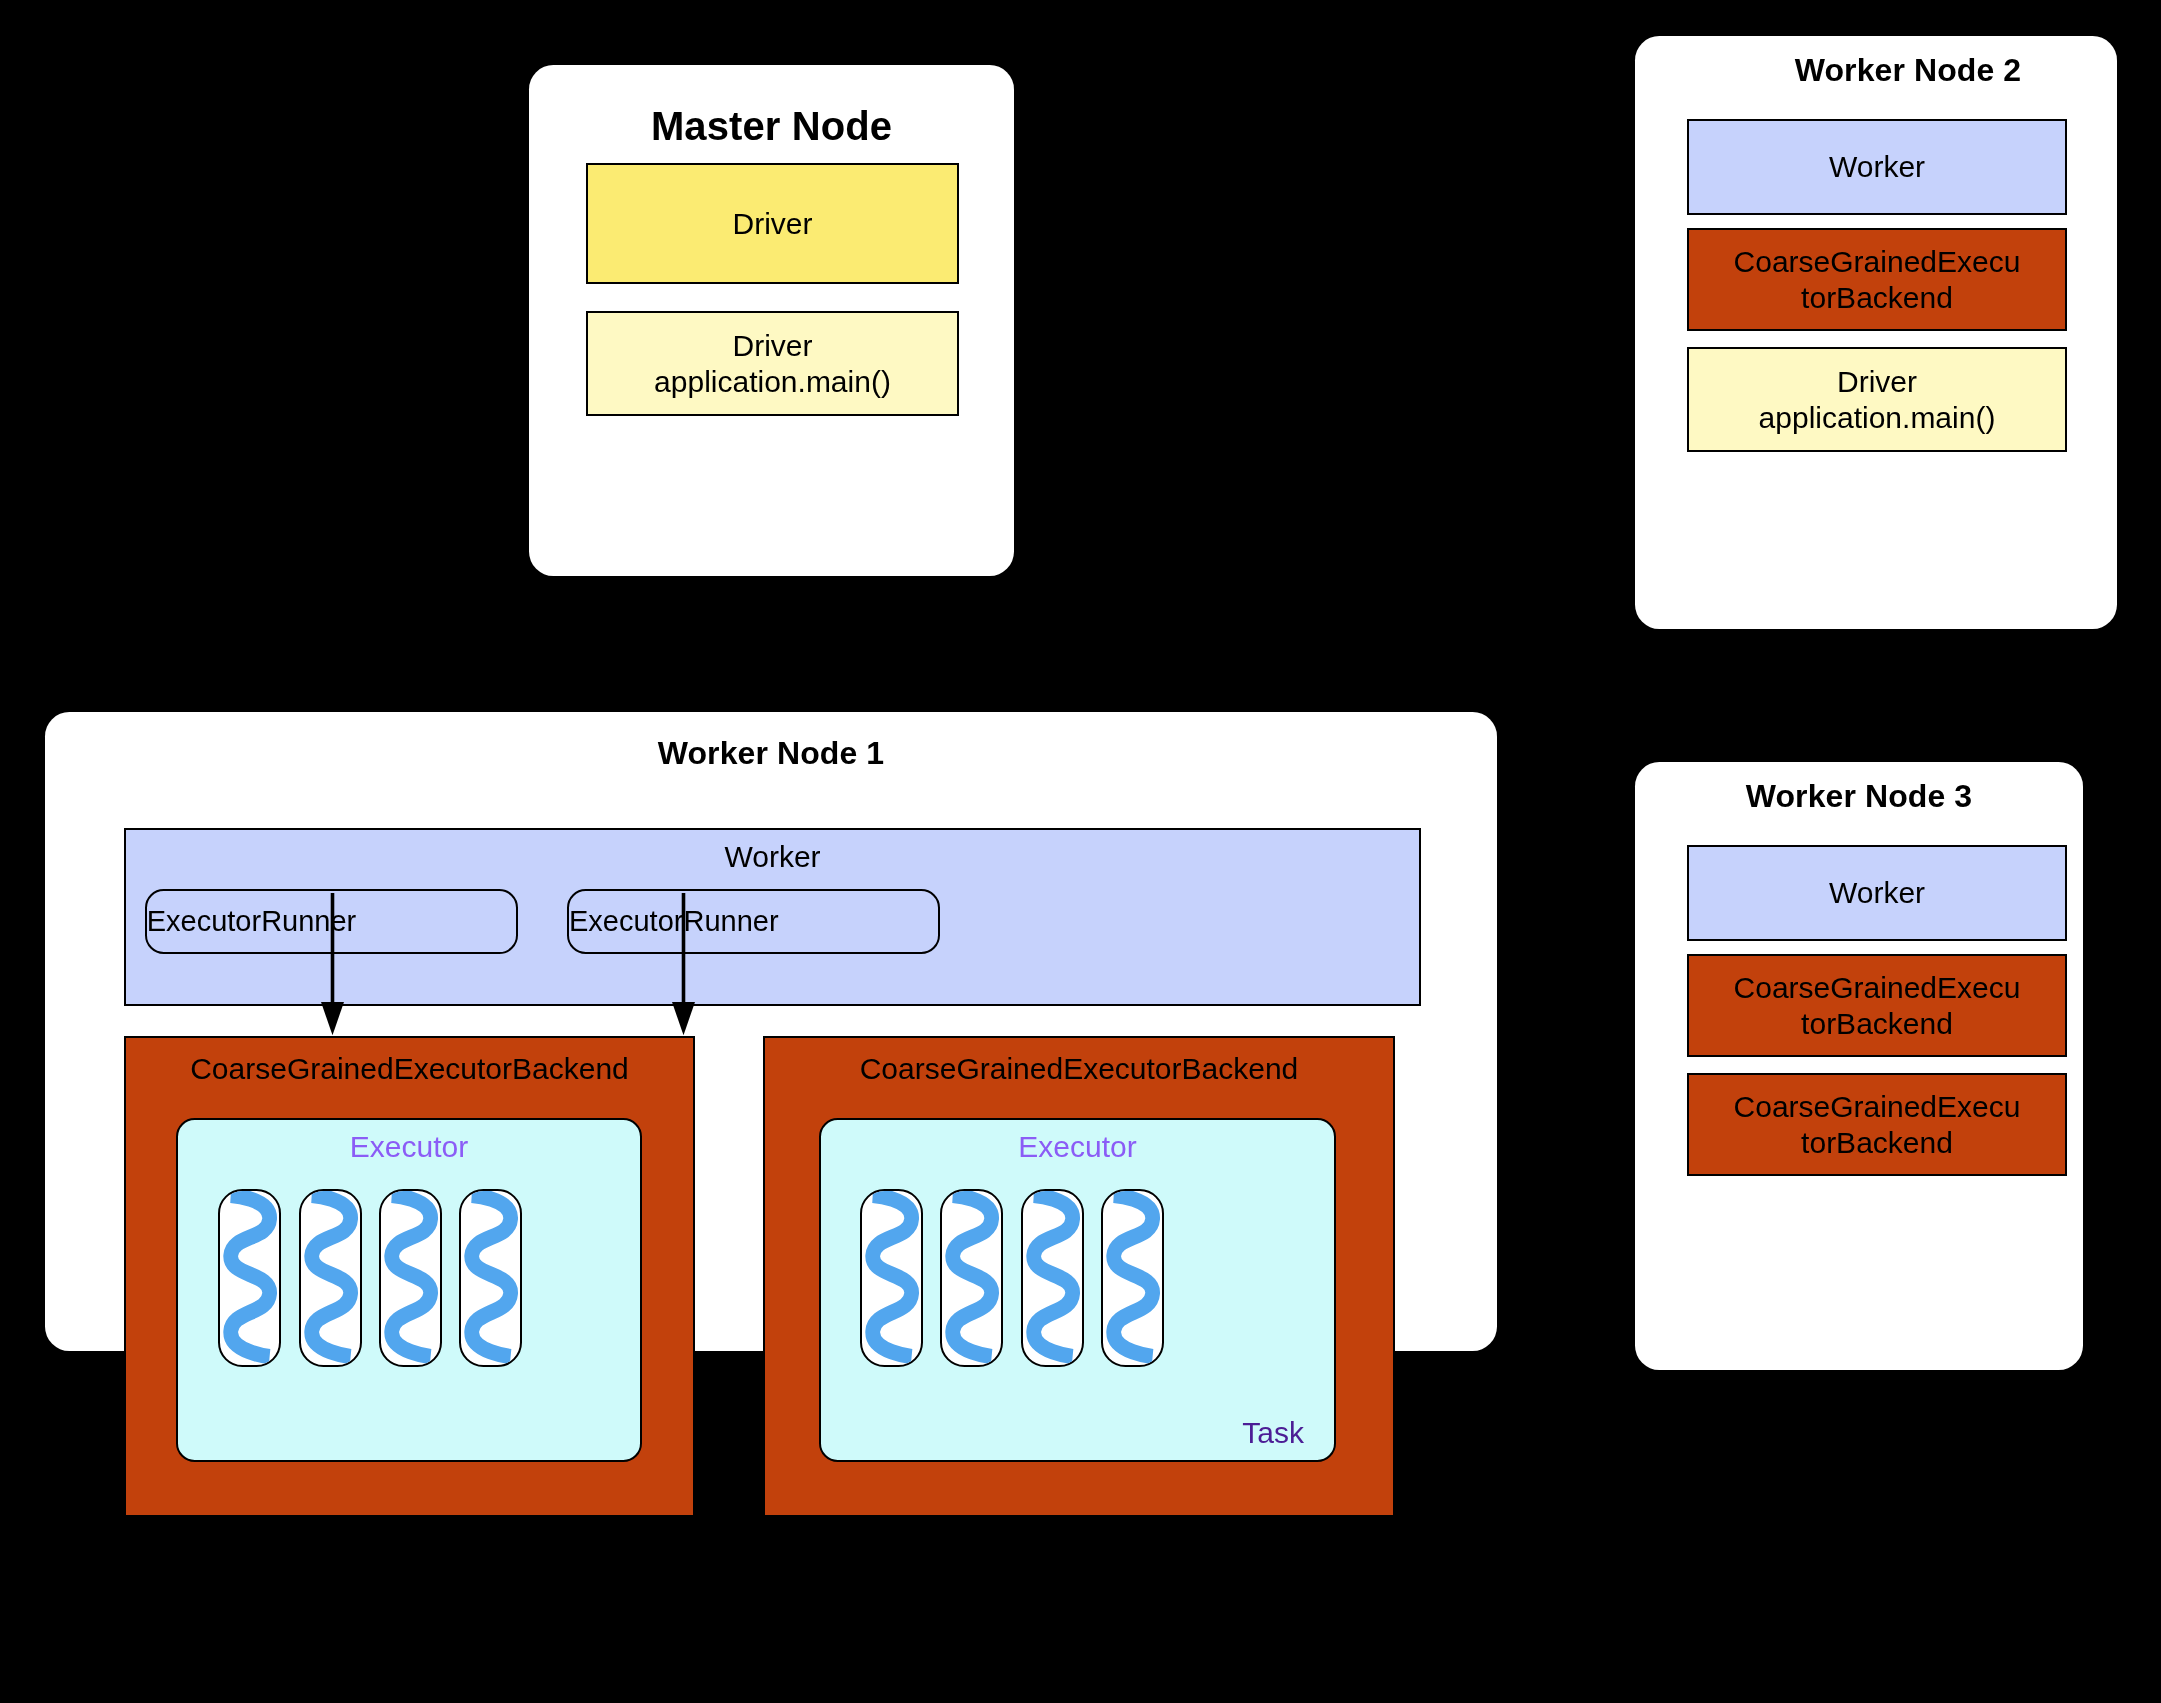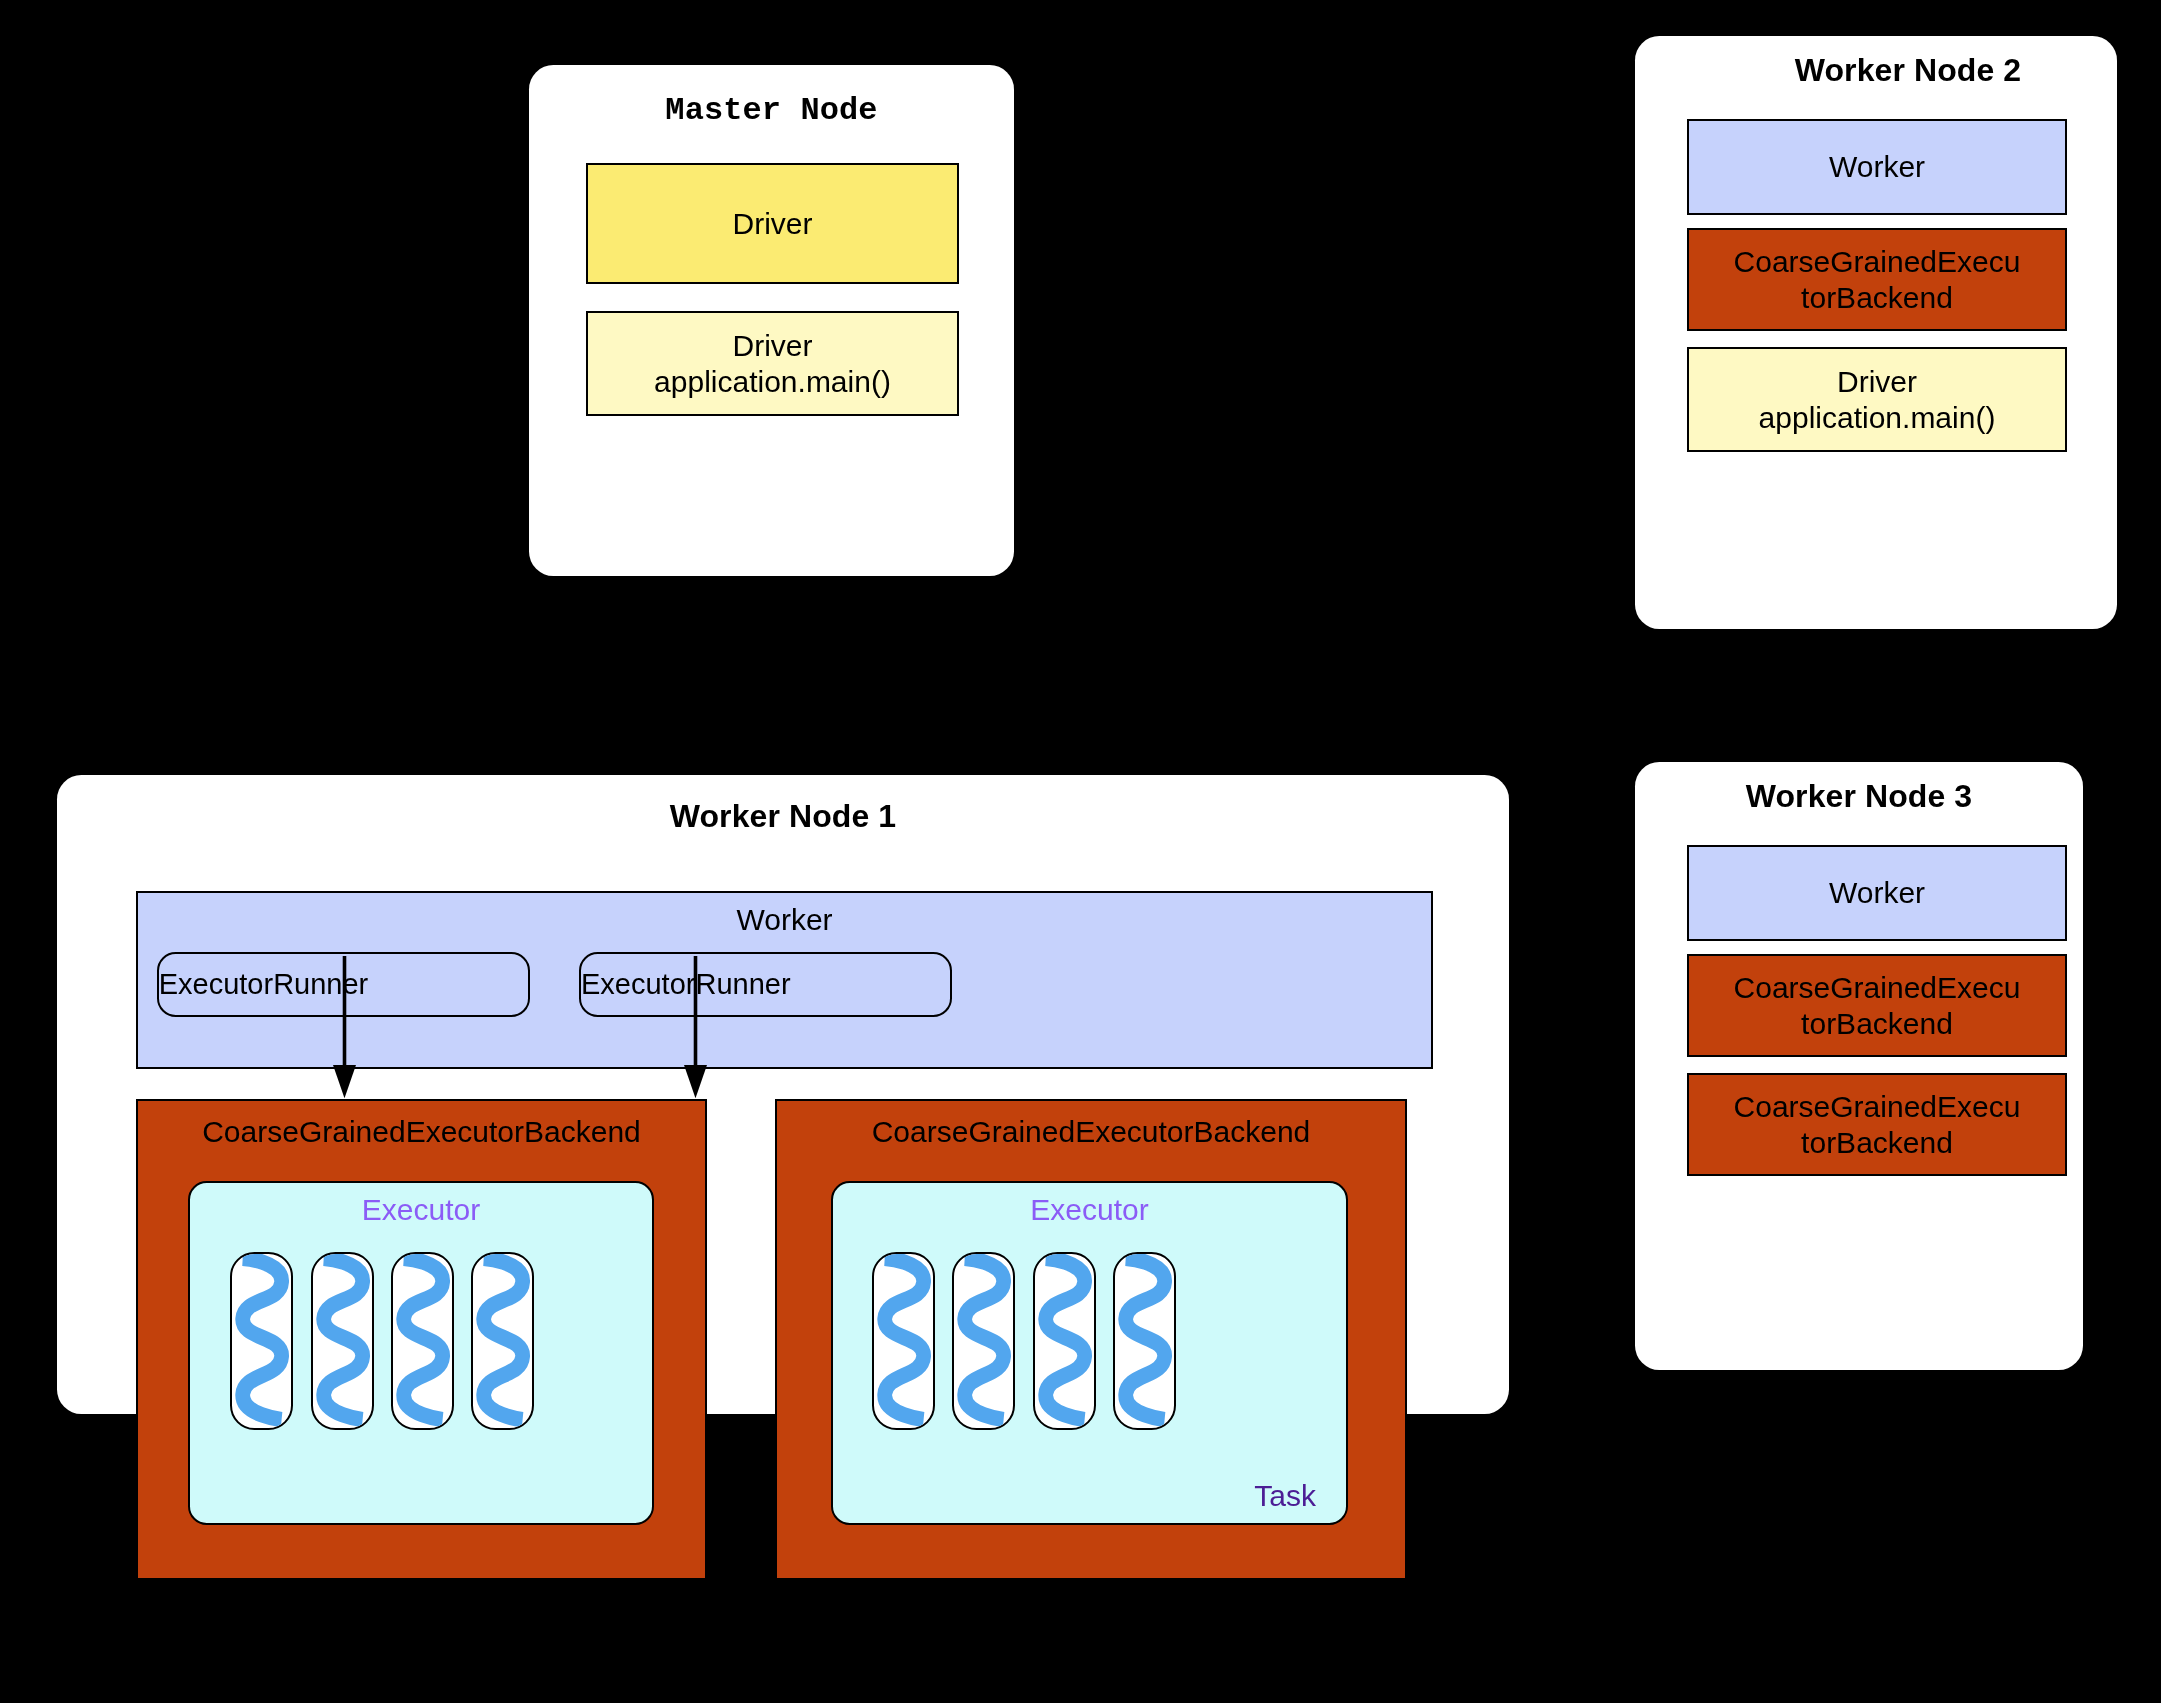--- a/index.html
+++ b/index.html
@@ -119,21 +119,21 @@
   
   .arrow { position: absolute; }
   .arrow svg { display: block; }
 </style>
 </head>
 <body>
 
 <div id="canvas">
 
   <div class="node-panel" style="left:529px; top:65px; width:485px; height:511px;">
-    <div class="node-title" style="top:27px; font-size:32px;font-family:Liberation Mono, monospace;">Master Node</div>
+    <div class="node-title" style="top:39px; font-size:40px;">Master Node</div>
 
     <div class="box yellow" style="left:57px; top:98px; width:373px; height:121px; font-size:30px;">
       <span class="box-label">Driver</span>
     </div>
 
     <div class="box pink" style="left:57px; top:246px; width:373px; height:105px; font-size:30px;">
       <span>
         <span>Driver</span><br>
         <span>application.main()</span>
       </span>
@@ -177,21 +177,21 @@
     </div>
 
     <div class="box cyan" style="left:52px; top:311px; width:380px; height:103px; font-size:30px;">
       <span>
         <span>CoarseGrainedExecu</span><br>
         <span>torBackend</span>
       </span>
     </div>
   </div>
 
-  <div class="node-panel" style="left:45px; top:775px; width:1452px; height:639px;margin-left:12px;">
+  <div class="node-panel" style="left:45px; top:712px; width:1452px; height:639px;">
 
     <div class="node-title" style="top:23px; font-size:32px;">Worker Node 1</div>
 
     <div class="worker-band" style="left:79px; top:116px; width:1297px; height:178px;">
       <div class="worker-band-title" style="top:10px; font-size:30px;">Worker</div>
 
       <div class="runner" style="left:18.7px; top:59px; width:373px; height:65px; font-size:29px;">
         <span>ExecutorRunner</span>
       </div>
 

